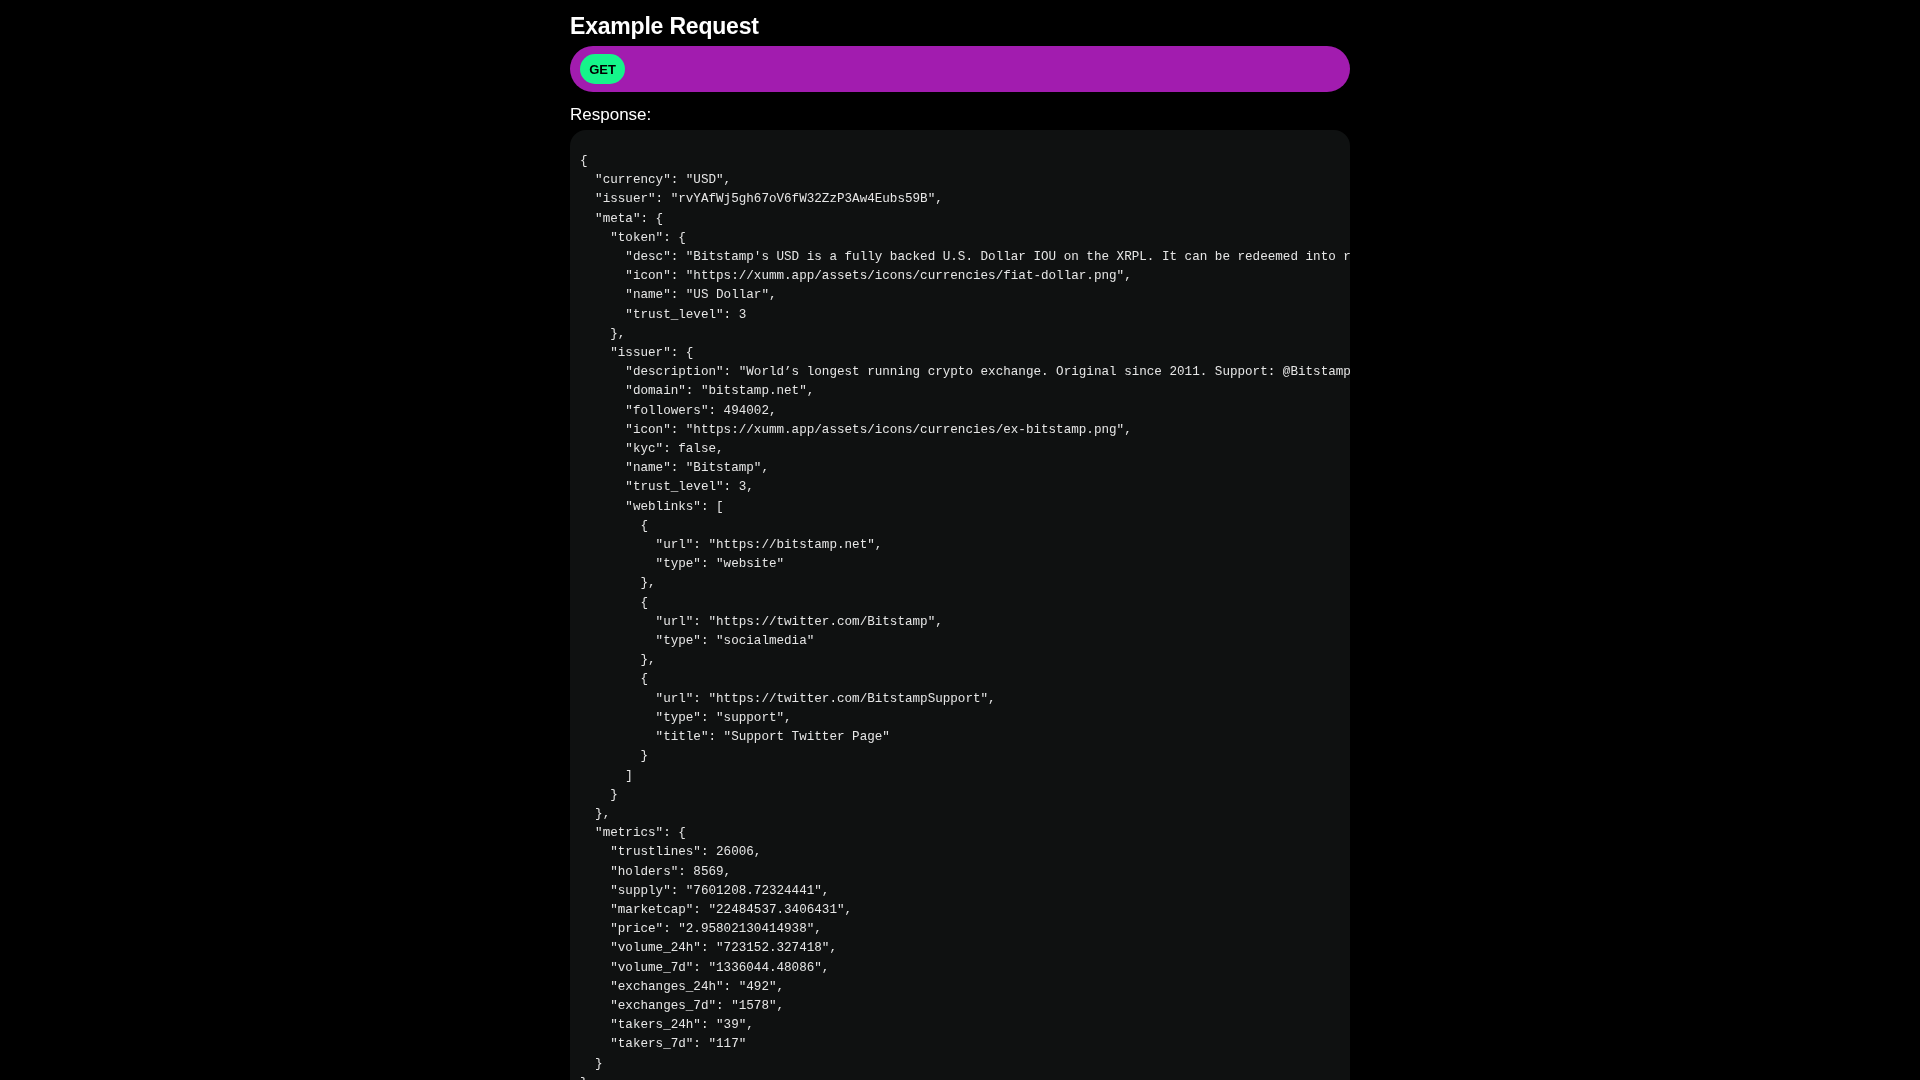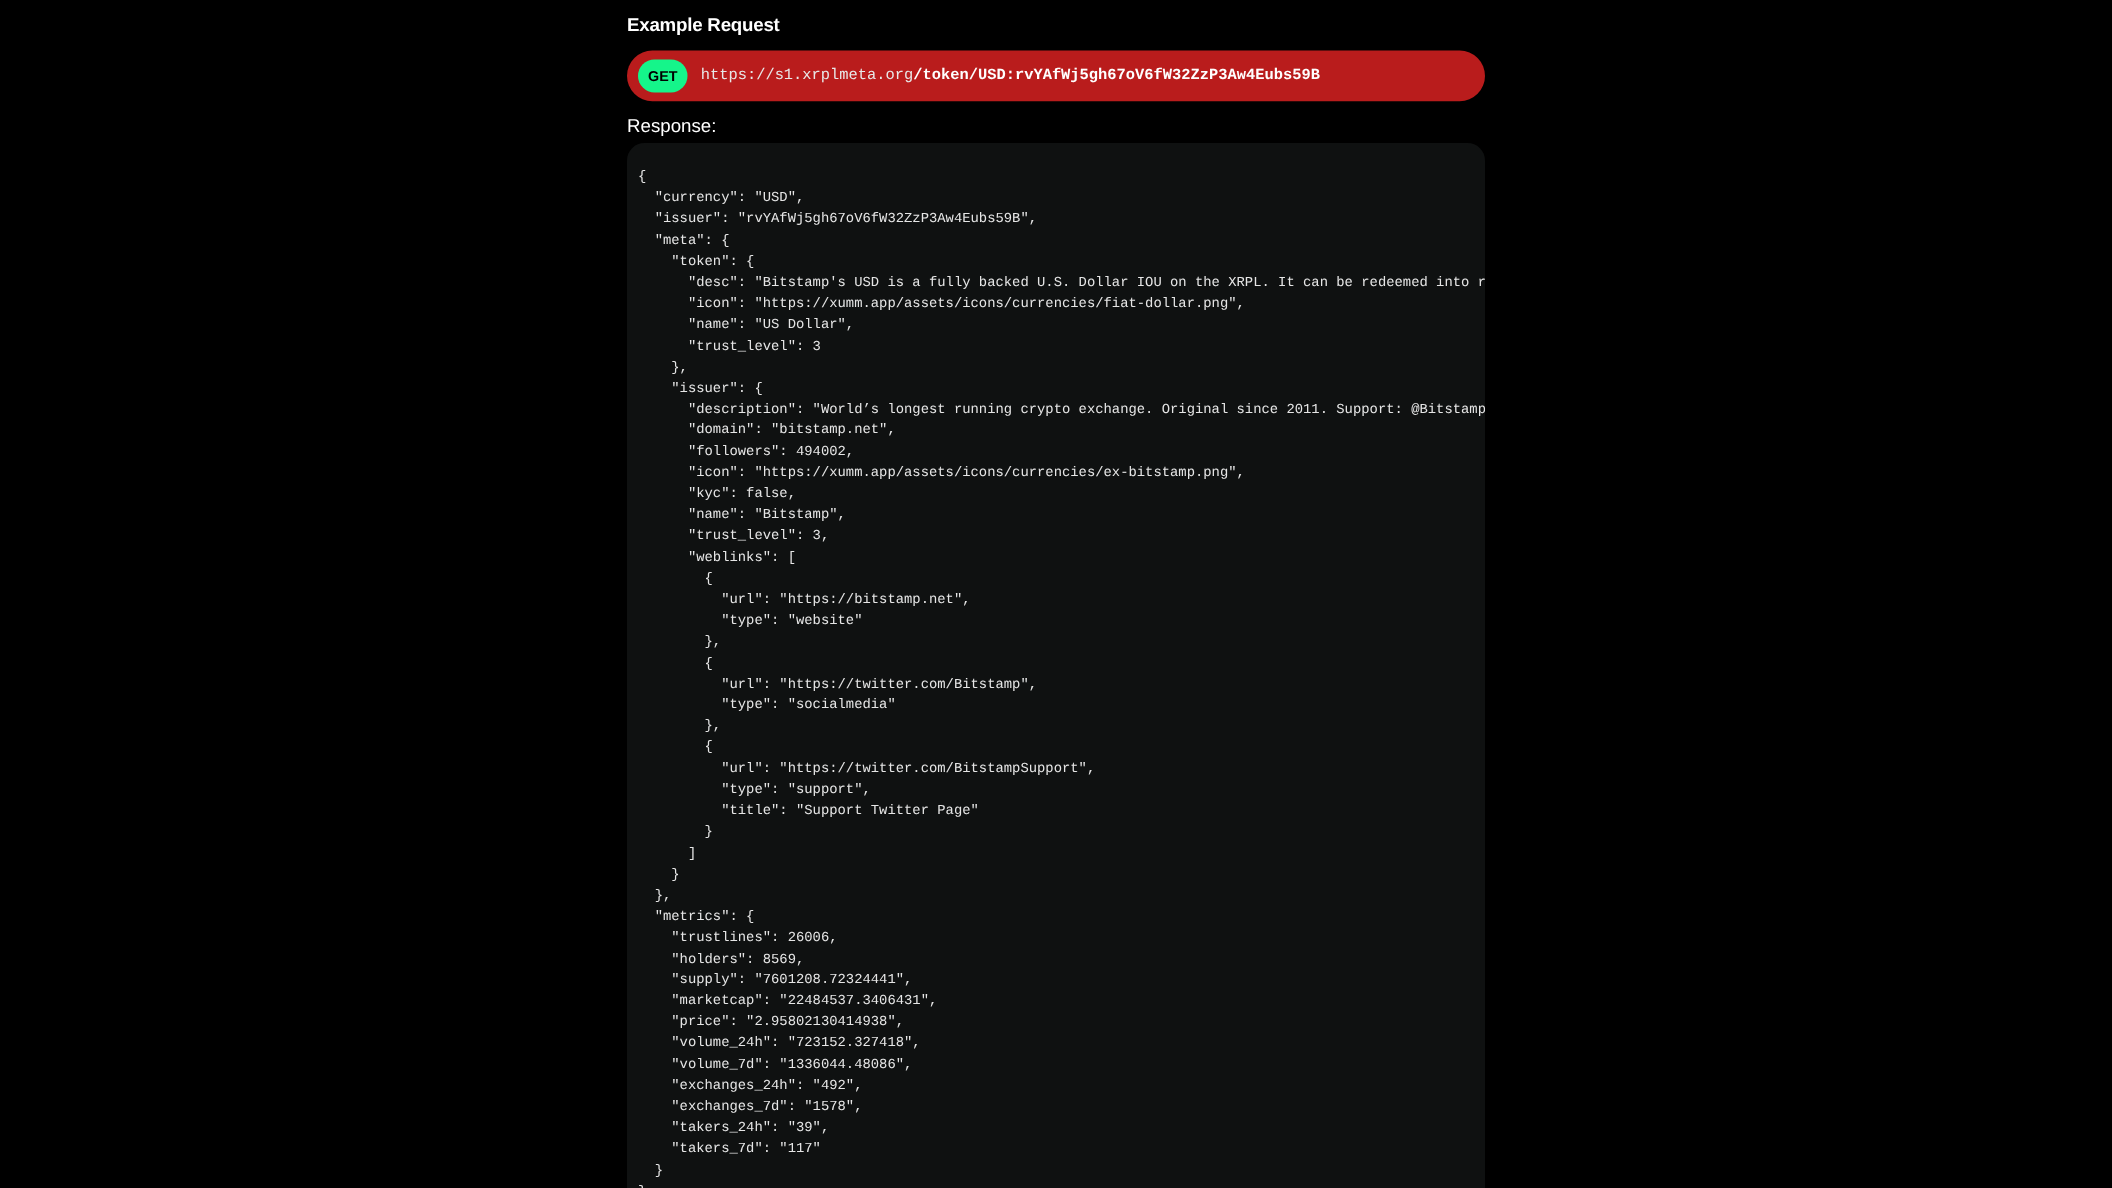--- a/index.html
+++ b/index.html
@@ -1,35 +1,34 @@
 <!DOCTYPE html>
 <html><head>
 <meta charset="utf-8">
 <style>
   html, body { margin:0; padding:0; background:#000; }
   body { width:1920px; height:1080px; overflow:hidden; position:relative; color:#fff; font-family:"Liberation Sans", sans-serif; }
   .col { position:absolute; left:570px; width:780px; top:0; }
-  .title { position:absolute; top:13px; left:0; font-size:17px; font-weight:bold; color:#fff; letter-spacing:-0.2px; }
-  .reqbar { position:absolute; top:46px; left:0; width:780px; height:46px; background:#b91c1c; border-radius:23px; display:flex; align-items:center; }
+  .title { position:absolute; top:13px; left:0; font-size:23px; font-weight:bold; color:#fff; letter-spacing:-0.2px; }
+  .reqbar { position:absolute; top:46px; left:0; width:780px; height:46px; background:#a21caf; border-radius:23px; display:flex; align-items:center; }
   .badge { margin-left:10px; width:45px; height:30px; border-radius:15px; background:#15f58a; color:#000; font-family:"Liberation Sans", sans-serif; font-weight:bold; font-size:13px; display:flex; align-items:center; justify-content:center; }
   .url { margin-left:12px; font-family:"Liberation Mono", monospace; font-size:14px; color:#e8e8e8; white-space:nowrap; }
   .url b { color:#fff; font-weight:bold; }
   .resp-label { position:absolute; top:105px; left:0; font-size:17px; color:#fff;text-align:right; }
   .code { position:absolute; top:130px; left:0; width:780px; height:980px; background:#0f1111; border-radius:16px 16px 0 0; overflow:hidden; }
   .code pre { margin:0; padding:22px 0 0 10px; font-family:"Liberation Mono", monospace; font-size:12.6px; line-height:19.2px; color:#e6e6e6; white-space:pre; }
 </style>
 </head>
 <body>
 
 <div class="col">
   <div class="title">Example Request</div>
 
   <div class="reqbar">
     <div class="badge">GET</div>
-    <div class="url"><span>https://s1.xrplmeta.org</span><b>/token/USD:rvYAfWj5gh67oV6fW32ZzP3Aw4Eubs59B</b></div>
   </div>
 
   <div class="resp-label">Response:</div>
 
   <div class="code">
     <pre id="code-pre"><div>{</div><div>  "currency": "USD",</div><div>  "issuer": "rvYAfWj5gh67oV6fW32ZzP3Aw4Eubs59B",</div><div>  "meta": {</div><div>    "token": {</div><div>      "desc": "Bitstamp's USD is a fully backed U.S. Dollar IOU on the XRPL. It can be redeemed into real D</div><div>      "icon": "https://xumm.app/assets/icons/currencies/fiat-dollar.png",</div><div>      "name": "US Dollar",</div><div>      "trust_level": 3</div><div>    },</div><div>    "issuer": {</div><div>      "description": "World’s longest running crypto exchange. Original since 2011. Support: @BitstampSuppo</div><div>      "domain": "bitstamp.net",</div><div>      "followers": 494002,</div><div>      "icon": "https://xumm.app/assets/icons/currencies/ex-bitstamp.png",</div><div>      "kyc": false,</div><div>      "name": "Bitstamp",</div><div>      "trust_level": 3,</div><div>      "weblinks": [</div><div>        {</div><div>          "url": "https://bitstamp.net",</div><div>          "type": "website"</div><div>        },</div><div>        {</div><div>          "url": "https://twitter.com/Bitstamp",</div><div>          "type": "socialmedia"</div><div>        },</div><div>        {</div><div>          "url": "https://twitter.com/BitstampSupport",</div><div>          "type": "support",</div><div>          "title": "Support Twitter Page"</div><div>        }</div><div>      ]</div><div>    }</div><div>  },</div><div>  "metrics": {</div><div>    "trustlines": 26006,</div><div>    "holders": 8569,</div><div>    "supply": "7601208.72324441",</div><div>    "marketcap": "22484537.3406431",</div><div>    "price": "2.95802130414938",</div><div>    "volume_24h": "723152.327418",</div><div>    "volume_7d": "1336044.48086",</div><div>    "exchanges_24h": "492",</div><div>    "exchanges_7d": "1578",</div><div>    "takers_24h": "39",</div><div>    "takers_7d": "117"</div><div>  }</div><div>}</div></pre>
   </div>
 </div>
 
 </body></html>

